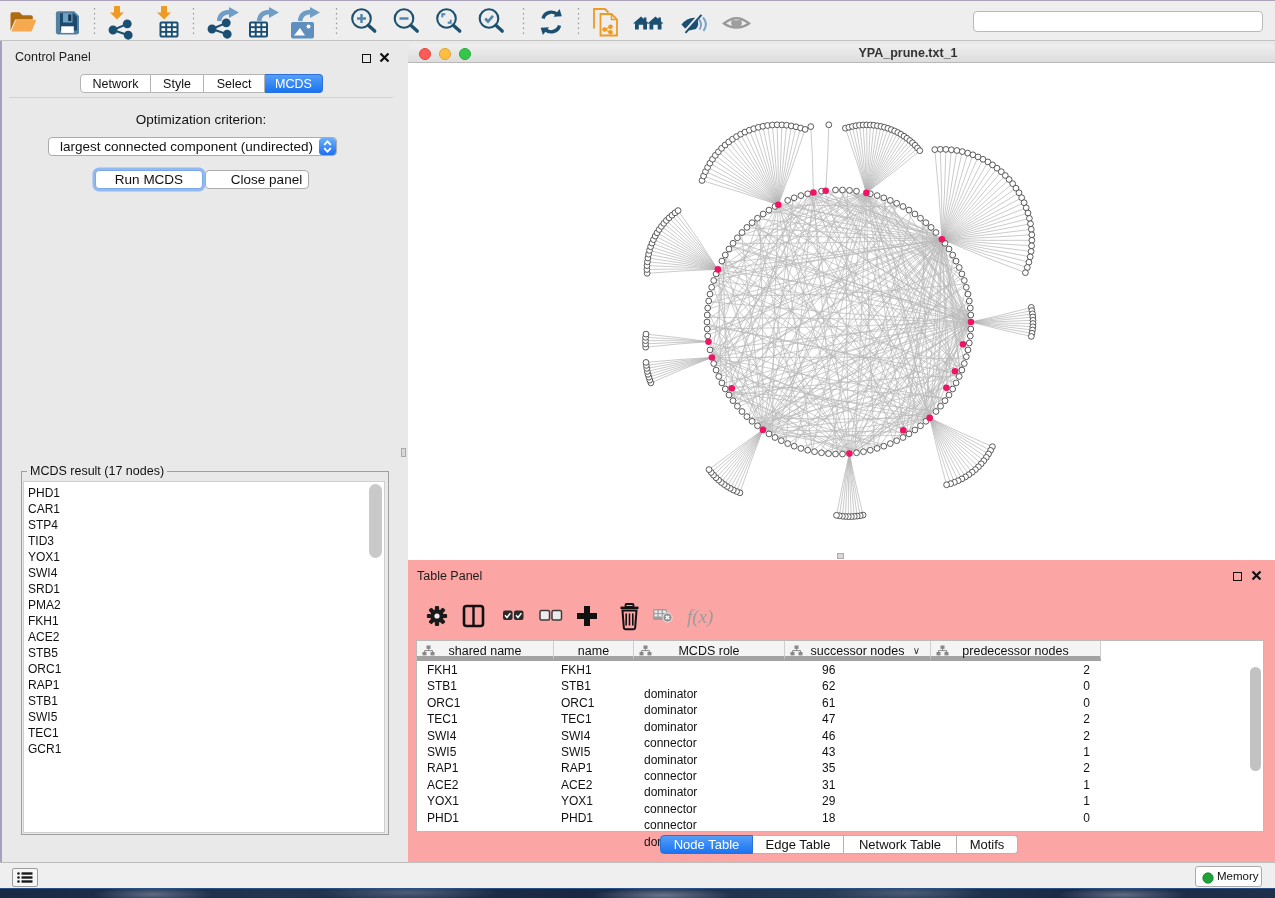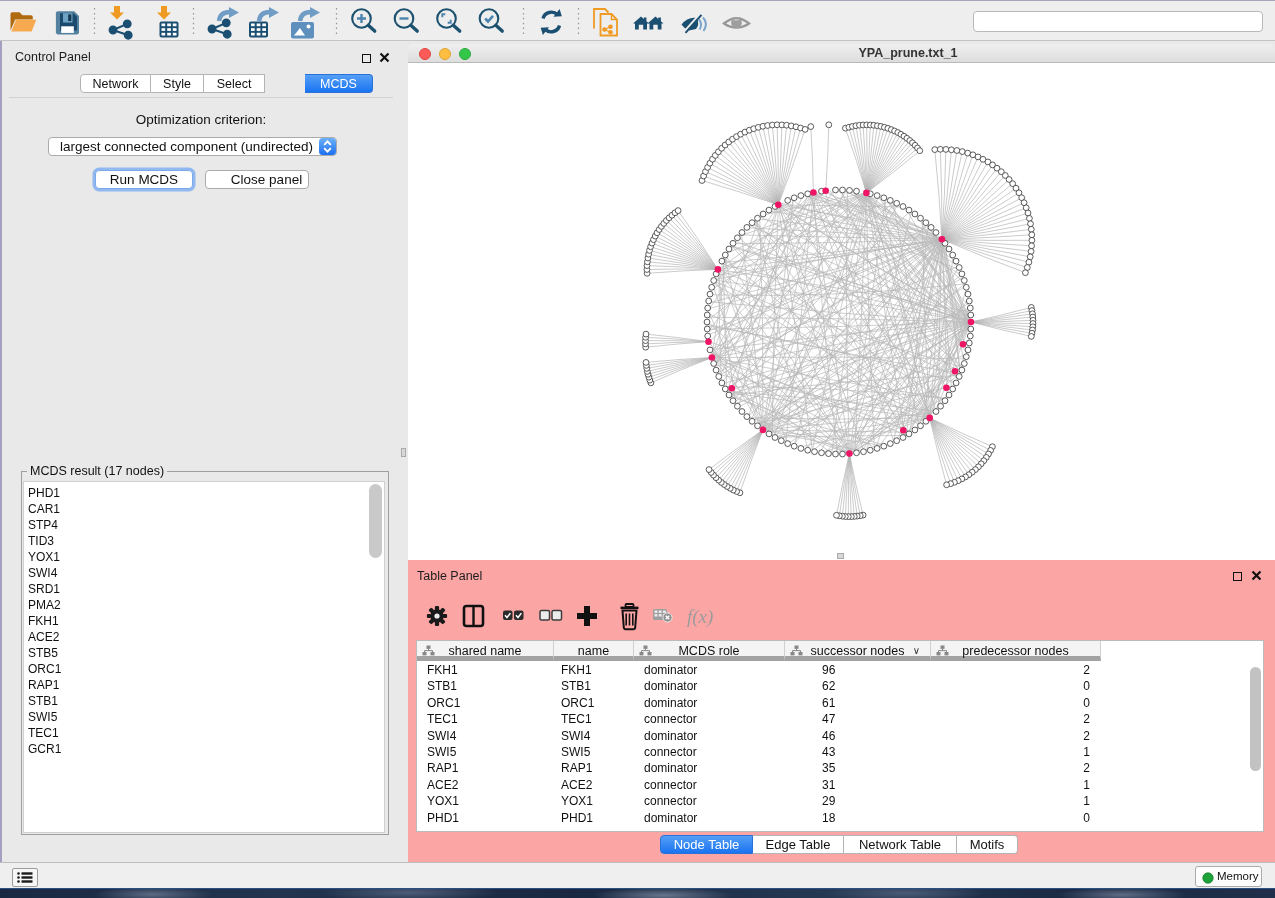--- a/index.html
+++ b/index.html
@@ -23,21 +23,21 @@
   .tabgroup .tab:first-child { border-left:1px solid #b4b4b4; border-radius:4px 0 0 4px; }
   .tabgroup .tab:last-child { border-radius:0 4px 4px 0; }
   .tabgroup .tab.sel { background:linear-gradient(#559ff7,#1a73f0); color:#fff; border-color:#2a72d8; }
   
   #cp-content { position:absolute; left:2px; top:53px; width:394px; height:763px; }
   #cp-content:before { content:""; position:absolute; left:5px; top:0; width:384px; height:1px; background:#d2d2d2; }
   #optlabel { position:absolute; left:0; top:15px; width:394px; text-align:center; font-size:13.5px; color:#111; }
   #optsel { position:absolute; left:44px; top:40px; width:289px; height:19px; background:#fff; border:1px solid #ababab; border-radius:4px; font-size:13.5px; color:#111; line-height:17px; padding-left:11px; }
   #optspin { position:absolute; right:0px; top:0px; width:17px; height:17px; border-radius:3.5px; background:linear-gradient(#6cb0f9,#1d6ff0); }
   .btn { position:absolute; height:19px; background:#fff; border:1px solid #ababab; border-radius:4px; font-size:13.5px; color:#111; text-align:center; line-height:17px; }
-  #btn-run { left:91px; top:73px; width:98px; box-shadow:0 0 0 2.5px rgba(100,160,245,.65); border-color:#7aa8e8;text-align:center; }
+  #btn-run { left:91px; top:73px; width:108px; box-shadow:0 0 0 2.5px rgba(100,160,245,.65); border-color:#7aa8e8;text-align:center; }
   #btn-close { left:201px; top:73px; width:104px;padding-left:19px; }
   
   #mcds-fs { position:absolute; left:17px; top:374px; width:368px; height:364px; border:1px solid #9f9f9f; }
   #mcds-legend { position:absolute; left:5px; top:-8px; background:#e9e9e9; padding:0 3px; font-size:12.5px; color:#111; }
   #mcds-list { position:absolute; left:1px; top:9px; width:362px; height:352px; background:#fff; border:1px solid #cfcfcf; font-size:12px; color:#111; line-height:16px; padding:3px 0 0 4px; }
   #mcds-scroll { position:absolute; right:2px; top:2px; width:13px; height:74px; background:#c9c9c9; border-radius:7px; }
   
   #vsplit { left:400px; top:44px; width:8px; height:816px; background:#e9e9e9; }
   
   #netwin { left:408px; top:44px; width:867px; height:516px; }
@@ -49,21 +49,21 @@
   #tpanel { left:408px; top:560px; width:867px; height:302px; background:#fca5a5; }
   #tp-title { position:absolute; left:9px; top:9px; font-size:12.5px; color:#1c1c1c; }
   
   #tbl { position:absolute; left:8px; top:80px; width:848px; height:192px; background:#fff; border:1px solid #bbb; }
   #thead { position:absolute; left:0; top:0; width:846px; height:20px; font-size:12.5px; color:#111; }
   .th { position:absolute; top:0; height:20px; background:#f4f4f4; border-right:1px solid #cfcfcf; border-bottom:5px solid #a3a3a3; }
   .th .hic { position:absolute; left:5px; top:4px; }
   .th .lbl { position:absolute; left:0; top:3px; width:100%; text-align:center; }
   .th .srt { position:absolute; right:10px; top:4px; font-size:10px; color:#333; }
   .trow { position:absolute; font-size:12px; color:#111; height:16px; line-height:16px; }
-  .c1 { position:absolute; left:10px; } .c2 { position:absolute; left:144px; } .c3 { position:absolute; left:227px; }
+  .c1 { position:absolute; left:10px; } .c2 { position:absolute; left:144px; } .c3 { position:absolute; left:227px;margin-top:24px; }
   .c4 { position:absolute; width:100px; text-align:left; left:405px; } .c5 { position:absolute; width:100px; text-align:right; left:573px; }
   #tscroll { position:absolute; right:2px; top:26px; width:11px; height:104px; background:#c2c2c2; border-radius:6px; }
   
   #btabs { position:absolute; left:252px; top:275px; }
   
   #statusbar { left:0; top:862px; width:1275px; height:26px; background:#efefef; border-top:1px solid #bdbdbd; }
   #hambtn { position:absolute; left:12px; top:5px; width:26px; height:19px; background:#f7f7f7; border:1px solid #9c9c9c; border-radius:2px; }
   #membtn { position:absolute; right:13px; top:3px; width:67px; height:21px; background:#fdfdfd; border:1px solid #ababab; border-radius:3px; font-size:11.5px; color:#111; }
   
   #wallpaper { left:0; top:888px; width:1275px; height:10px; background:radial-gradient(ellipse 60px 8px at 12% 60%, #5c6a82 0%, rgba(92,106,130,0) 100%),radial-gradient(ellipse 90px 9px at 32% 40%, #4d5d78 0%, rgba(77,93,120,0) 100%),radial-gradient(ellipse 70px 8px at 52% 70%, #67758c 0%, rgba(103,117,140,0) 100%),radial-gradient(ellipse 80px 9px at 71% 45%, #4b5b76 0%, rgba(75,91,118,0) 100%),radial-gradient(ellipse 65px 8px at 88% 65%, #5d6b83 0%, rgba(93,107,131,0) 100%),linear-gradient(90deg,#1a2942,#22344e 22%,#192840 45%,#263a54 66%,#1a2942 85%,#20304a); border-top:1.5px solid #2a4f82; }
@@ -177,21 +177,21 @@
 <div id="cpanel" class="abs">
   <div id="cp-title">Control Panel</div>
   <div class="winbtn-sq" style="left:360px;"></div>
   <svg class="winbtn-x" style="left:377px;top:8px" width="11" height="11" viewBox="0 0 11 11">
       <path d="M1.5,1.5 L9.5,9.5 M9.5,1.5 L1.5,9.5" stroke="#111" stroke-width="2.2"></path>
     </svg>
   <div class="tabgroup" style="left:78px; top:30px;">
     <div class="tab" style="width:71px;">Network</div>
     <div class="tab" style="width:53px;">Style</div>
     <div class="tab" style="width:61px;">Select</div>
-    <div class="tab sel" style="width:68px;margin-left:40px;">MCDS</div>
+    <div class="tab sel" style="width:58px;">MCDS</div>
   </div>
   <div id="cp-content">
     <div id="optlabel">Optimization criterion:</div>
     <div id="optsel">largest connected component (undirected)
       <div id="optspin">
           <svg width="17" height="17" viewBox="0 0 15 15" style="position:absolute;left:0;top:0">
             <path d="M4.6,6 L7.5,3 L10.4,6 M4.6,9 L7.5,12 L10.4,9" stroke="#fff" stroke-width="1.7" fill="none"></path>
           </svg>
         </div>
     </div>

